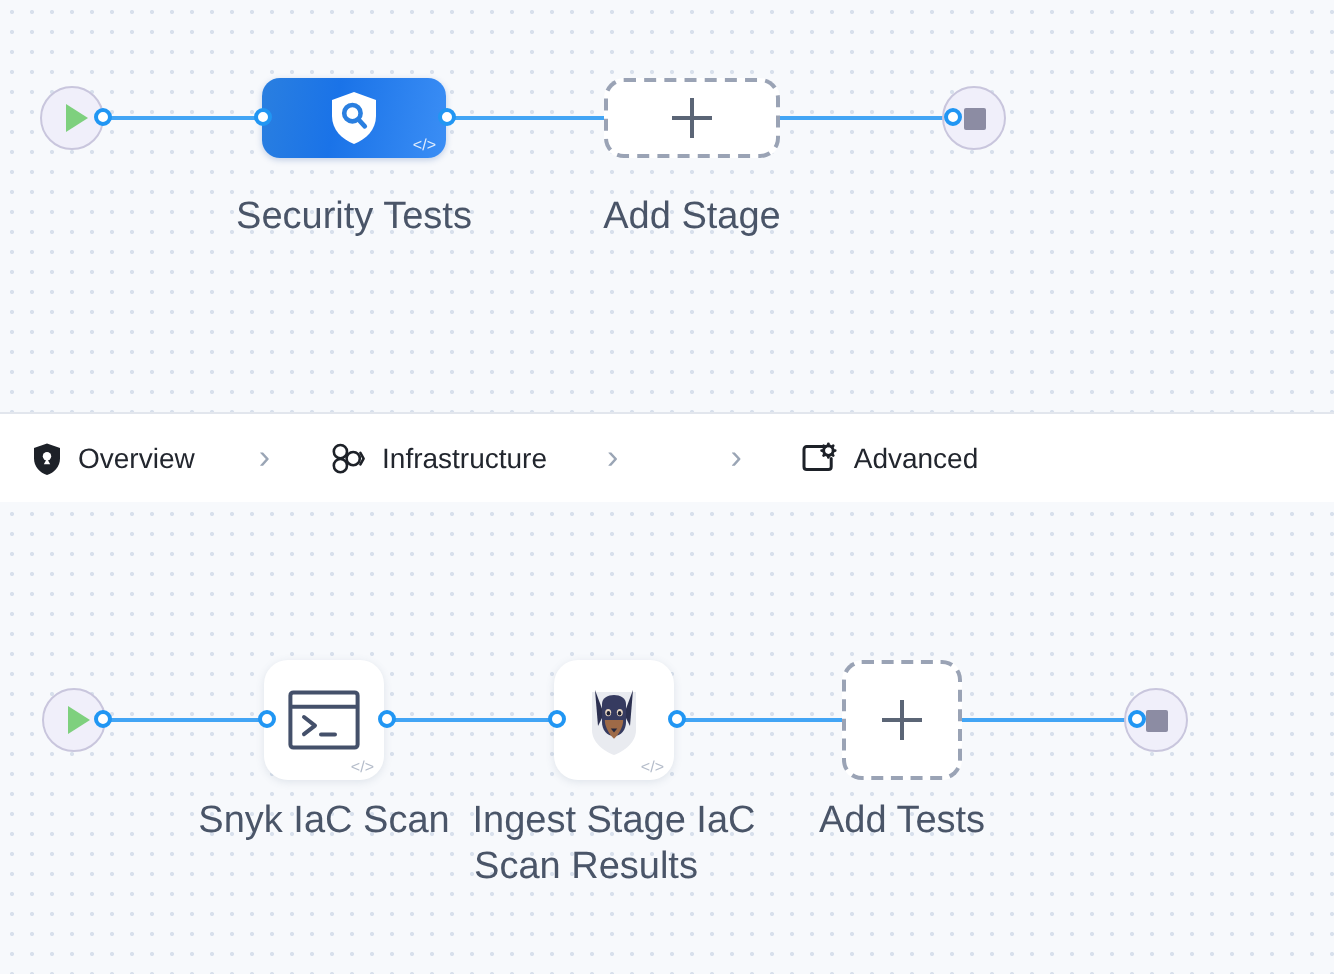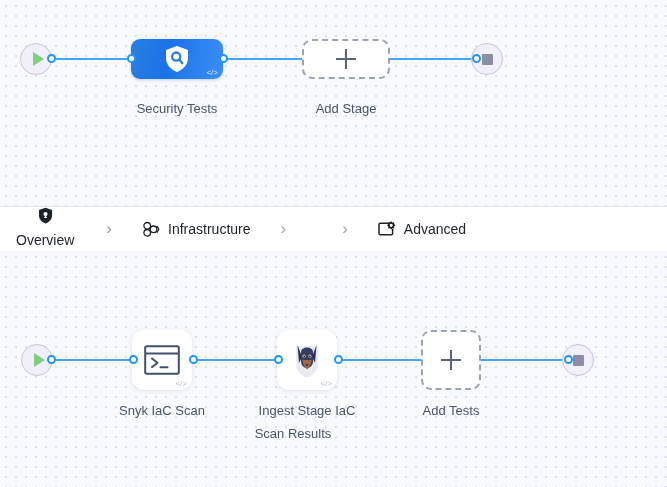--- a/index.html
+++ b/index.html
@@ -137,21 +137,21 @@
     align-items: center;
     justify-content: center;
     z-index: 3;
     box-shadow: 0 1px 4px rgba(80,100,130,0.14);
   }
 
   
   .caption {
     position: absolute;
     text-align: center;
-    font-size: 13px;
+    font-size: 19px;
     color: #4a5568;
     line-height: 16px;
     z-index: 2;
     font-family: "Liberation Sans", sans-serif;
   }
 
   
   .tabbar {
     position: absolute;
     top: 206px;
@@ -223,21 +223,21 @@
   <div class="caption" style="left:250px; top:101px; width:192px;">Add Stage</div>
 
   <div class="term-node" style="left:471px; top:43px;">
     <div class="stop-sq"></div>
   </div>
   <div class="port" style="left:472px; top:54px;"></div>
 </div>
 
 <div class="tabbar">
 
-  <div class="tab" style="margin-left:14px;flex-direction:column;">
+  <div class="tab" style="margin-left:14px;">
     <span class="tab-icon">
       <svg width="15" height="17" viewBox="0 0 15 17">
         <path d="M7.5 0.7 L14 3 L14 8.2 C14 12.4 11 15.3 7.5 16.5 C4 15.3 1 12.4 1 8.2 L1 3 Z" fill="#1d2128"></path>
         <circle cx="7.5" cy="7.1" r="2.1" fill="#ffffff"></circle>
         <path d="M7.5 8.3 L9.1 11.1 L5.9 11.1 Z" fill="#ffffff"></path>
       </svg>
     </span>
     <span class="tab-label">Overview</span>
   </div>
 

